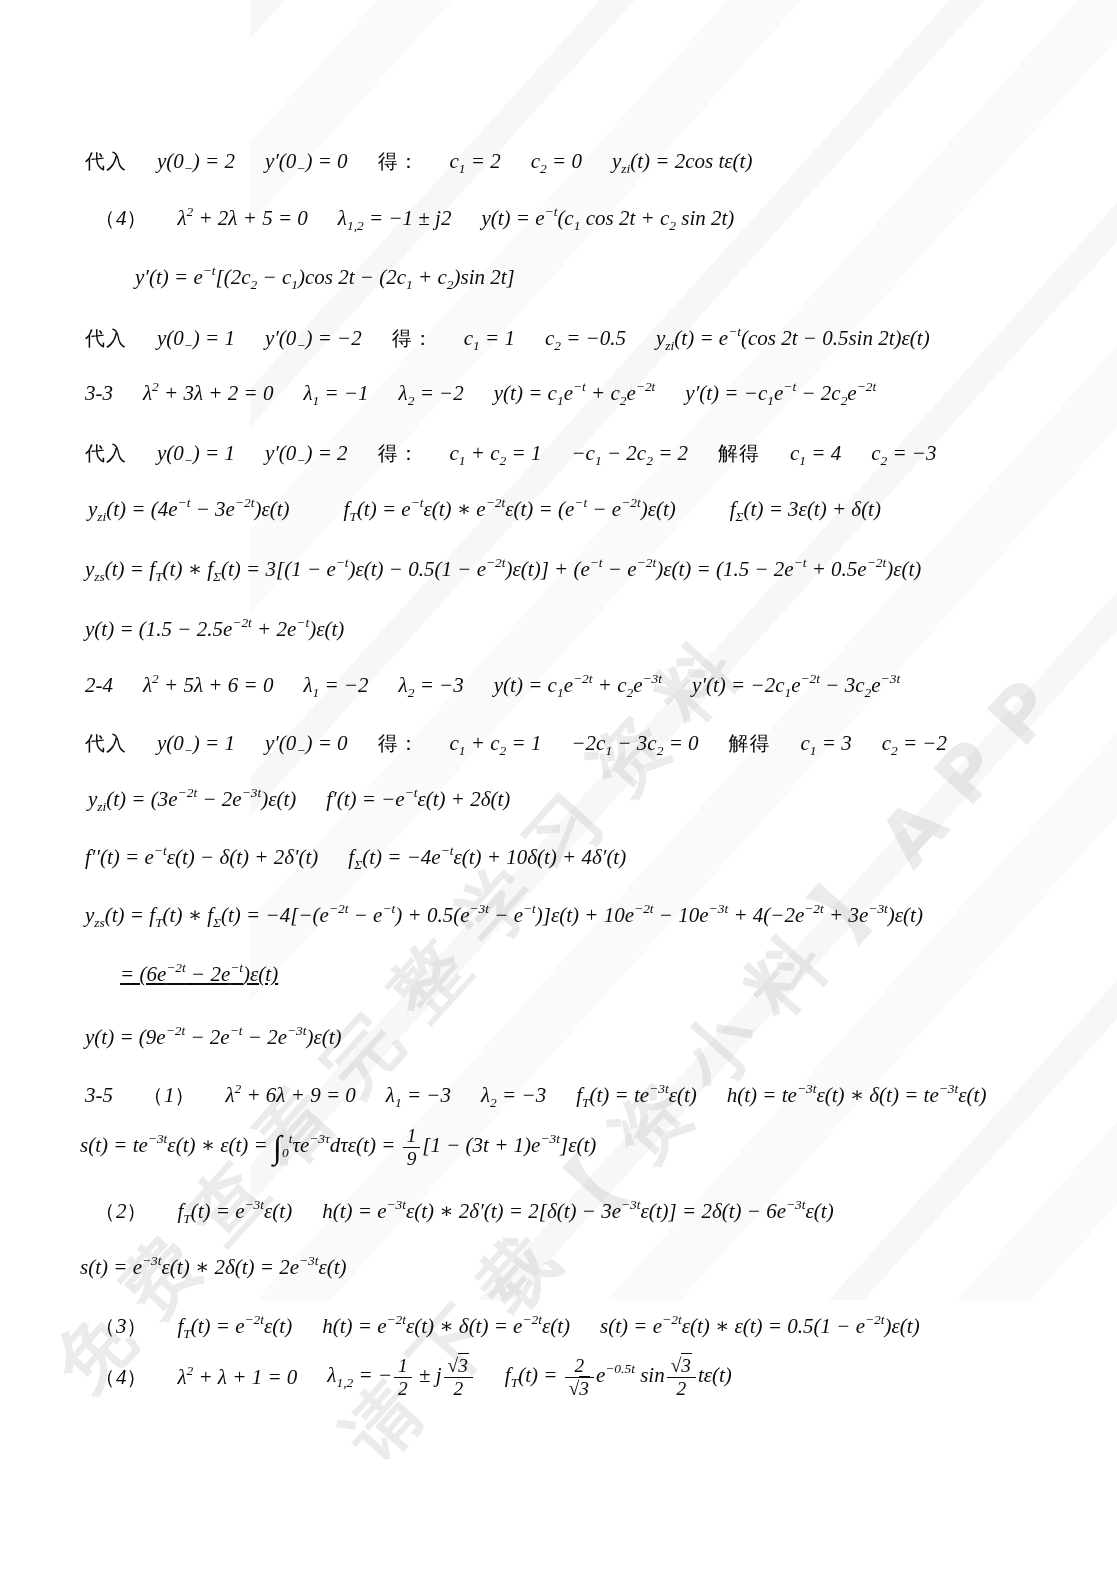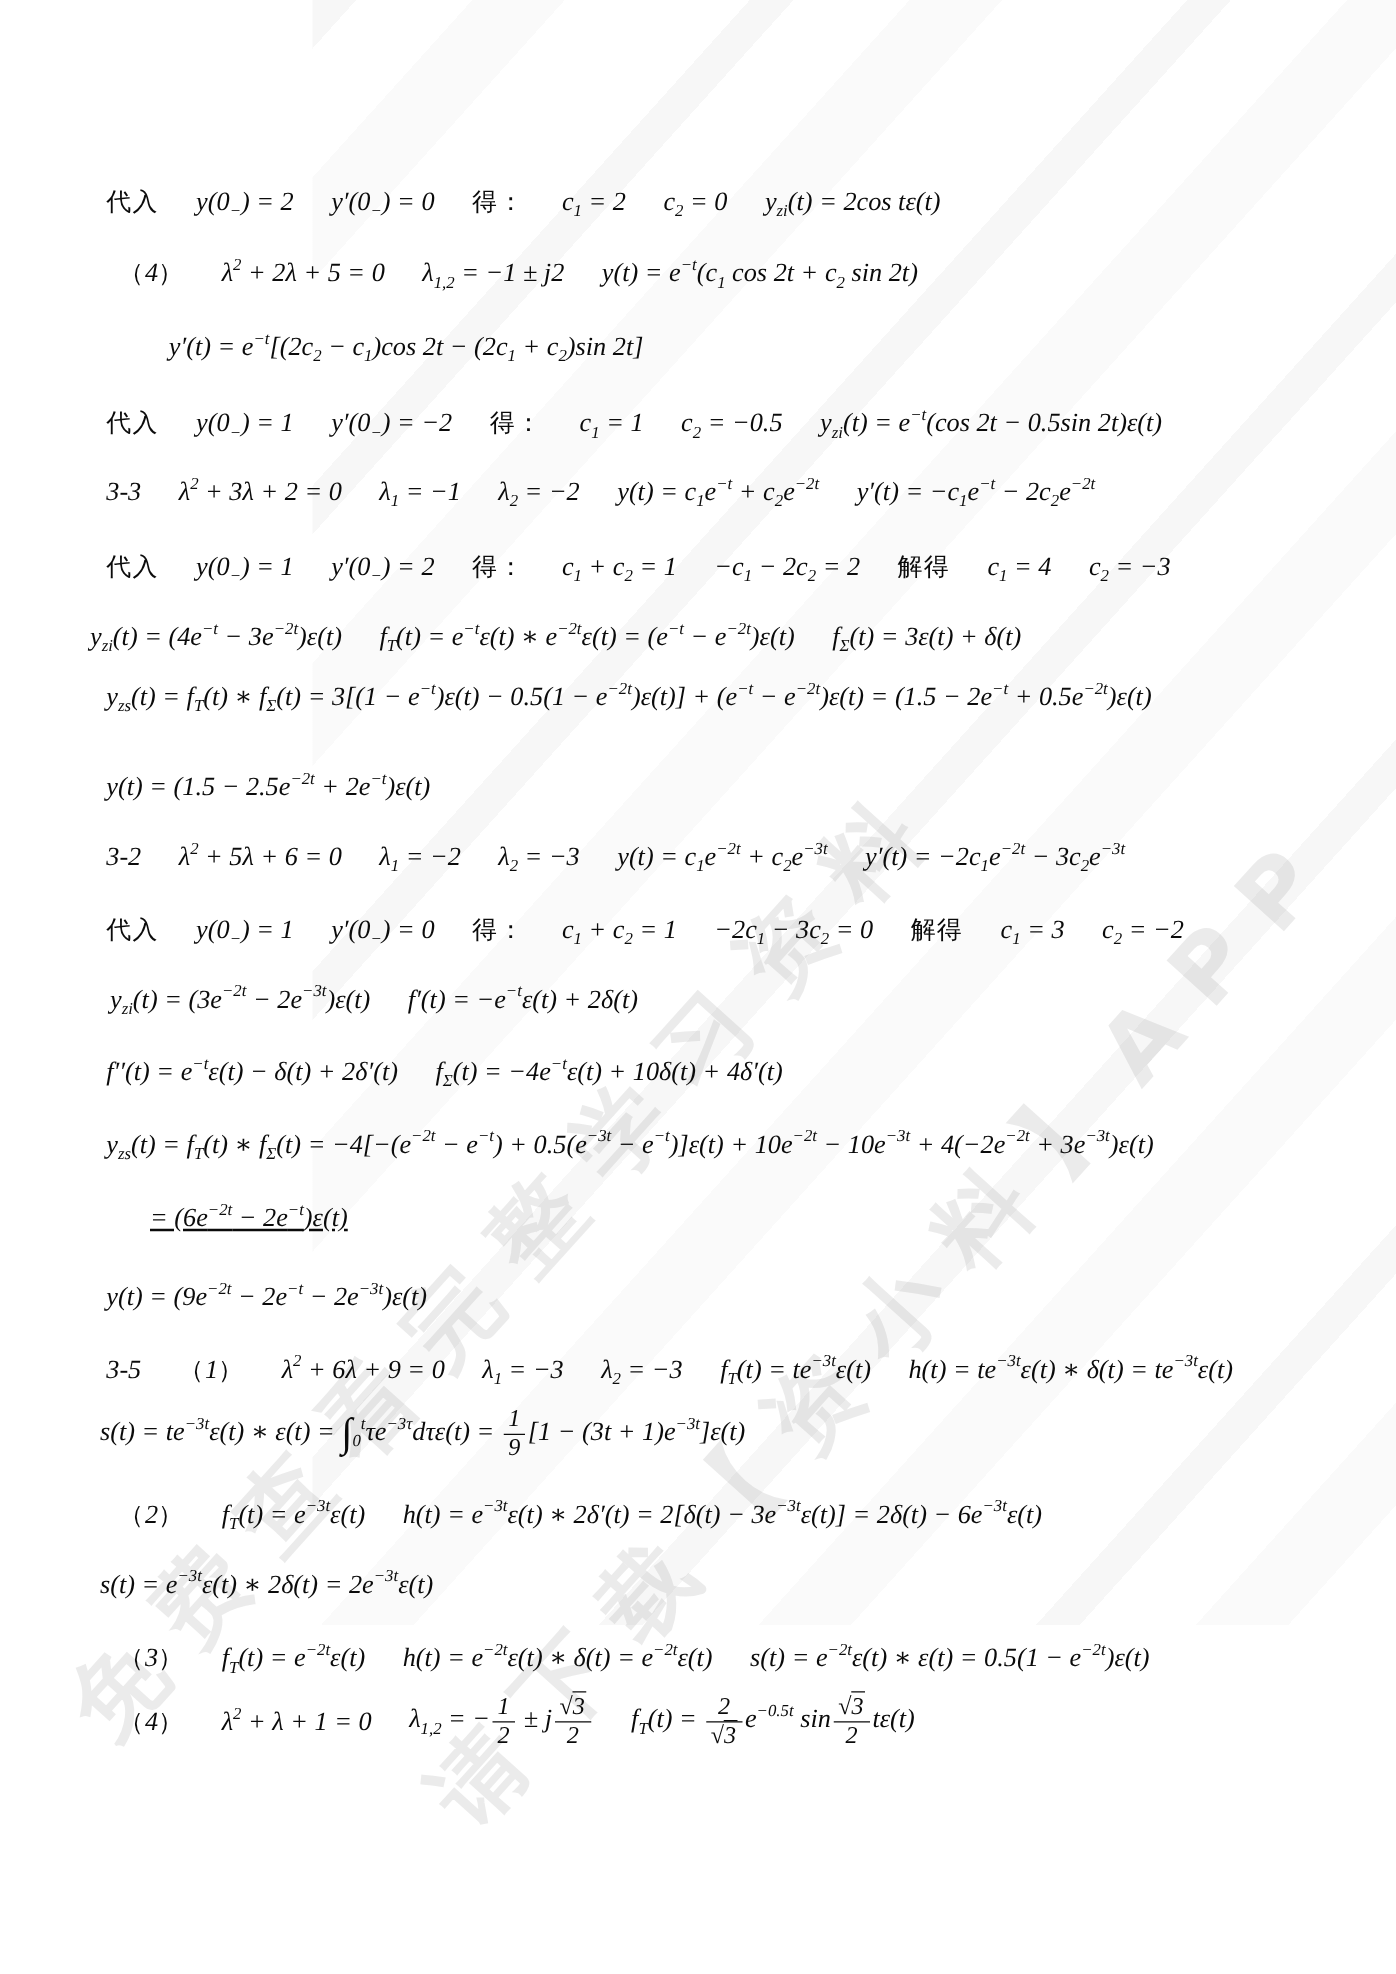--- a/index.html
+++ b/index.html
@@ -86,33 +86,33 @@
         <span class="part"><span class="cjk">代</span><span class="cjk">入</span></span>
         <span class="part">y(0<sub>−</sub>) = 1</span>
         <span class="part">y′(0<sub>−</sub>) = 2</span>
         <span class="part"><span class="cjk">得</span><span class="cjk">：</span></span>
         <span class="part">c<sub>1</sub> + c<sub>2</sub> = 1</span>
         <span class="part">−c<sub>1</sub> − 2c<sub>2</sub> = 2</span>
         <span class="part"><span class="cjk">解</span><span class="cjk">得</span></span>
         <span class="part">c<sub>1</sub> = 4</span>
         <span class="part">c<sub>2</sub> = −3</span>
       </div>
-      <div class="line" style="top: 497px; left: 72px;">
+      <div class="line" style="top: 497px; left: 88px; gap: 24px;">
         <span class="part">y<sub>zi</sub>(t) = (4e<sup>−t</sup> − 3e<sup>−2t</sup>)ε(t)</span>
         <span class="part">f<sub>T</sub>(t) = e<sup>−t</sup>ε(t) ∗ e<sup>−2t</sup>ε(t) = (e<sup>−t</sup> − e<sup>−2t</sup>)ε(t)</span>
         <span class="part">f<sub>Σ</sub>(t) = 3ε(t) + δ(t)</span>
       </div>
-      <div class="line" style="top: 545px; left: 85px;">
+      <div class="line" style="top: 557px; left: 85px;">
         <span class="part">y<sub>zs</sub>(t) = f<sub>T</sub>(t) ∗ f<sub>Σ</sub>(t) = 3[(1 − e<sup>−t</sup>)ε(t) − 0.5(1 − e<sup>−2t</sup>)ε(t)] + (e<sup>−t</sup> − e<sup>−2t</sup>)ε(t) = (1.5 − 2e<sup>−t</sup> + 0.5e<sup>−2t</sup>)ε(t)</span>
       </div>
       <div class="line" style="top: 617px; left: 85px;">
         <span class="part">y(t) = (1.5 − 2.5e<sup>−2t</sup> + 2e<sup>−t</sup>)ε(t)</span>
       </div>
       <div class="line" style="top: 673px; left: 85px;">
-        <span class="part">3-2</span>
+        <span class="part">2-4</span>
         <span class="part">λ<sup>2</sup> + 5λ + 6 = 0</span>
         <span class="part">λ<sub>1</sub> = −2</span>
         <span class="part">λ<sub>2</sub> = −3</span>
         <span class="part">y(t) = c<sub>1</sub>e<sup>−2t</sup> + c<sub>2</sub>e<sup>−3t</sup></span>
         <span class="part">y′(t) = −2c<sub>1</sub>e<sup>−2t</sup> − 3c<sub>2</sub>e<sup>−3t</sup></span>
       </div>
       <div class="line" style="top: 730px; left: 85px;">
         <span class="part"><span class="cjk">代</span><span class="cjk">入</span></span>
         <span class="part">y(0<sub>−</sub>) = 1</span>
         <span class="part">y′(0<sub>−</sub>) = 0</span>

